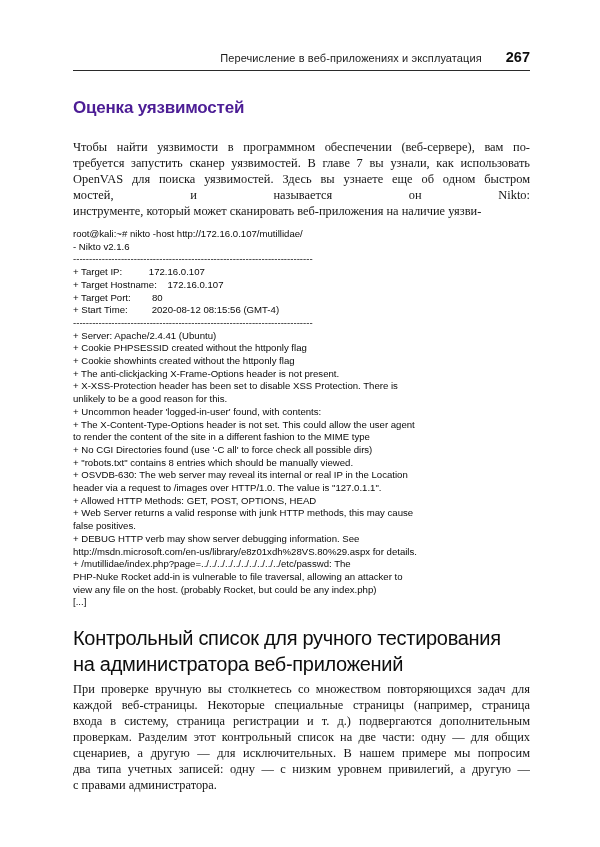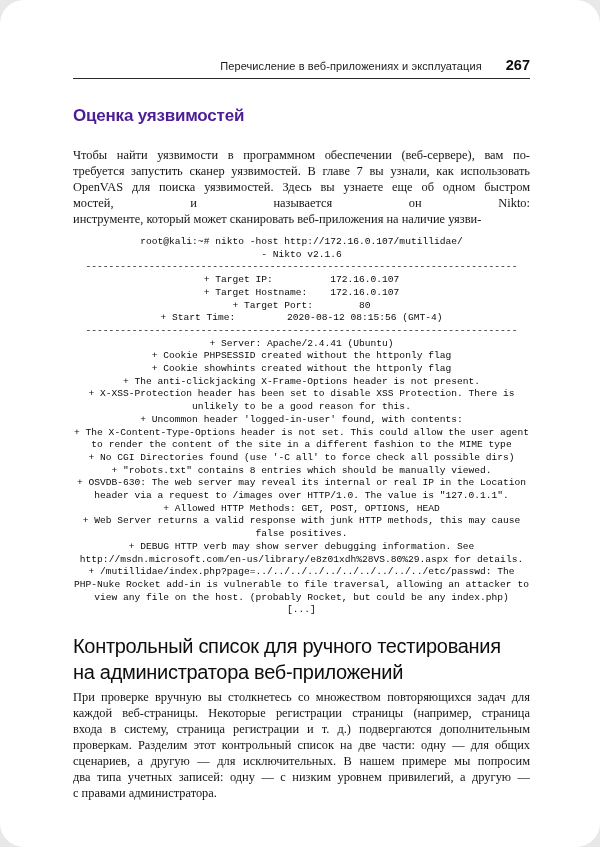--- a/index.html
+++ b/index.html
@@ -2,25 +2,24 @@
 <html><head>
 <meta charset="utf-8">
 <style>
   html, body { margin: 0; padding: 0; background: #e8e8e8; }
   .page {
     width: 600px;
     height: 847px;
     margin: 0 auto;
     background: #ffffff;
     box-sizing: border-box;
-    padding: 8px 70px 0 73px;
+    padding: 0 70px 0 73px;
     overflow: hidden;
     color: #141414;
     font-family: "Liberation Serif", serif;
-    border-radius: 24px;
   }
   .header {
     display: flex;
     justify-content: flex-end;
     align-items: baseline;
     gap: 24px;
     margin-top: 49px;
     font-family: "Liberation Sans", sans-serif;
   }
   .running-title { font-size: 11px; color: #1c1c1c; letter-spacing: 0.1px; }
@@ -37,26 +36,25 @@
     line-height: 22px;
     letter-spacing: -0.2px;
     color: #4c1d95;
     margin: 26px 0 0 0;
   }
   .para { margin-top: 20px; font-size: 12.4px; line-height: 16px; color: #151515; }
   .para .line { text-align: justify; text-align-last: justify; }
   .para .line:last-child { text-align: justify; text-align-last: left; }
   .code {
     margin-top: 9px;
-    font-family: Liberation Mono, monospace;
+    font-family: Liberation Sans, sans-serif;
     font-size: 9.6px;
     line-height: 12.7px;
     white-space: pre;
     color: #0a0a0a;
-    text-align: center;
   }
   .big-title {
     font-family: "Liberation Sans", sans-serif;
     font-weight: normal;
     font-size: 20px;
     line-height: 26px;
     letter-spacing: -0.3px;
     color: #0d0d0d;
     margin: 16px 0 0 0;
   }
@@ -85,21 +83,21 @@
 
   <div class="code"><div class="line">root@kali:~# nikto -host http://172.16.0.107/mutillidae/</div><div class="line">- Nikto v2.1.6</div><div class="line">---------------------------------------------------------------------------</div><div class="line">+ Target IP:          172.16.0.107</div><div class="line">+ Target Hostname:    172.16.0.107</div><div class="line">+ Target Port:        80</div><div class="line">+ Start Time:         2020-08-12 08:15:56 (GMT-4)</div><div class="line">---------------------------------------------------------------------------</div><div class="line">+ Server: Apache/2.4.41 (Ubuntu)</div><div class="line">+ Cookie PHPSESSID created without the httponly flag</div><div class="line">+ Cookie showhints created without the httponly flag</div><div class="line">+ The anti-clickjacking X-Frame-Options header is not present.</div><div class="line">+ X-XSS-Protection header has been set to disable XSS Protection. There is</div><div class="line">unlikely to be a good reason for this.</div><div class="line">+ Uncommon header 'logged-in-user' found, with contents:</div><div class="line">+ The X-Content-Type-Options header is not set. This could allow the user agent</div><div class="line">to render the content of the site in a different fashion to the MIME type</div><div class="line">+ No CGI Directories found (use '-C all' to force check all possible dirs)</div><div class="line">+ "robots.txt" contains 8 entries which should be manually viewed.</div><div class="line">+ OSVDB-630: The web server may reveal its internal or real IP in the Location</div><div class="line">header via a request to /images over HTTP/1.0. The value is "127.0.1.1".</div><div class="line">+ Allowed HTTP Methods: GET, POST, OPTIONS, HEAD</div><div class="line">+ Web Server returns a valid response with junk HTTP methods, this may cause</div><div class="line">false positives.</div><div class="line">+ DEBUG HTTP verb may show server debugging information. See</div><div class="line">http://msdn.microsoft.com/en-us/library/e8z01xdh%28VS.80%29.aspx for details.</div><div class="line">+ /mutillidae/index.php?page=../../../../../../../../../../etc/passwd: The</div><div class="line">PHP-Nuke Rocket add-in is vulnerable to file traversal, allowing an attacker to</div><div class="line">view any file on the host. (probably Rocket, but could be any index.php)</div><div class="line">[...]</div></div>
 
   <h1 class="big-title">
       <div class="line">Контрольный список для ручного тестирования</div>
       <div class="line">на администратора веб-приложений</div>
     </h1>
 
   <div class="para second">
       <div class="line">При проверке вручную вы столкнетесь со множеством повторяющихся задач для</div>
-      <div class="line">каждой веб-страницы. Некоторые регистрации страницы (например, страница</div>
+      <div class="line">каждой веб-страницы. Некоторые специальные страницы (например, страница</div>
       <div class="line">входа в систему, страница регистрации и т. д.) подвергаются дополнительным</div>
       <div class="line">проверкам. Разделим этот контрольный список на две части: одну — для общих</div>
       <div class="line">сценариев, а другую — для исключительных. В нашем примере мы попросим</div>
       <div class="line">два типа учетных записей: одну — с низким уровнем привилегий, а другую —</div>
       <div class="line">с правами администратора.</div>
     </div>
 
 </div>
 
 </body></html>

